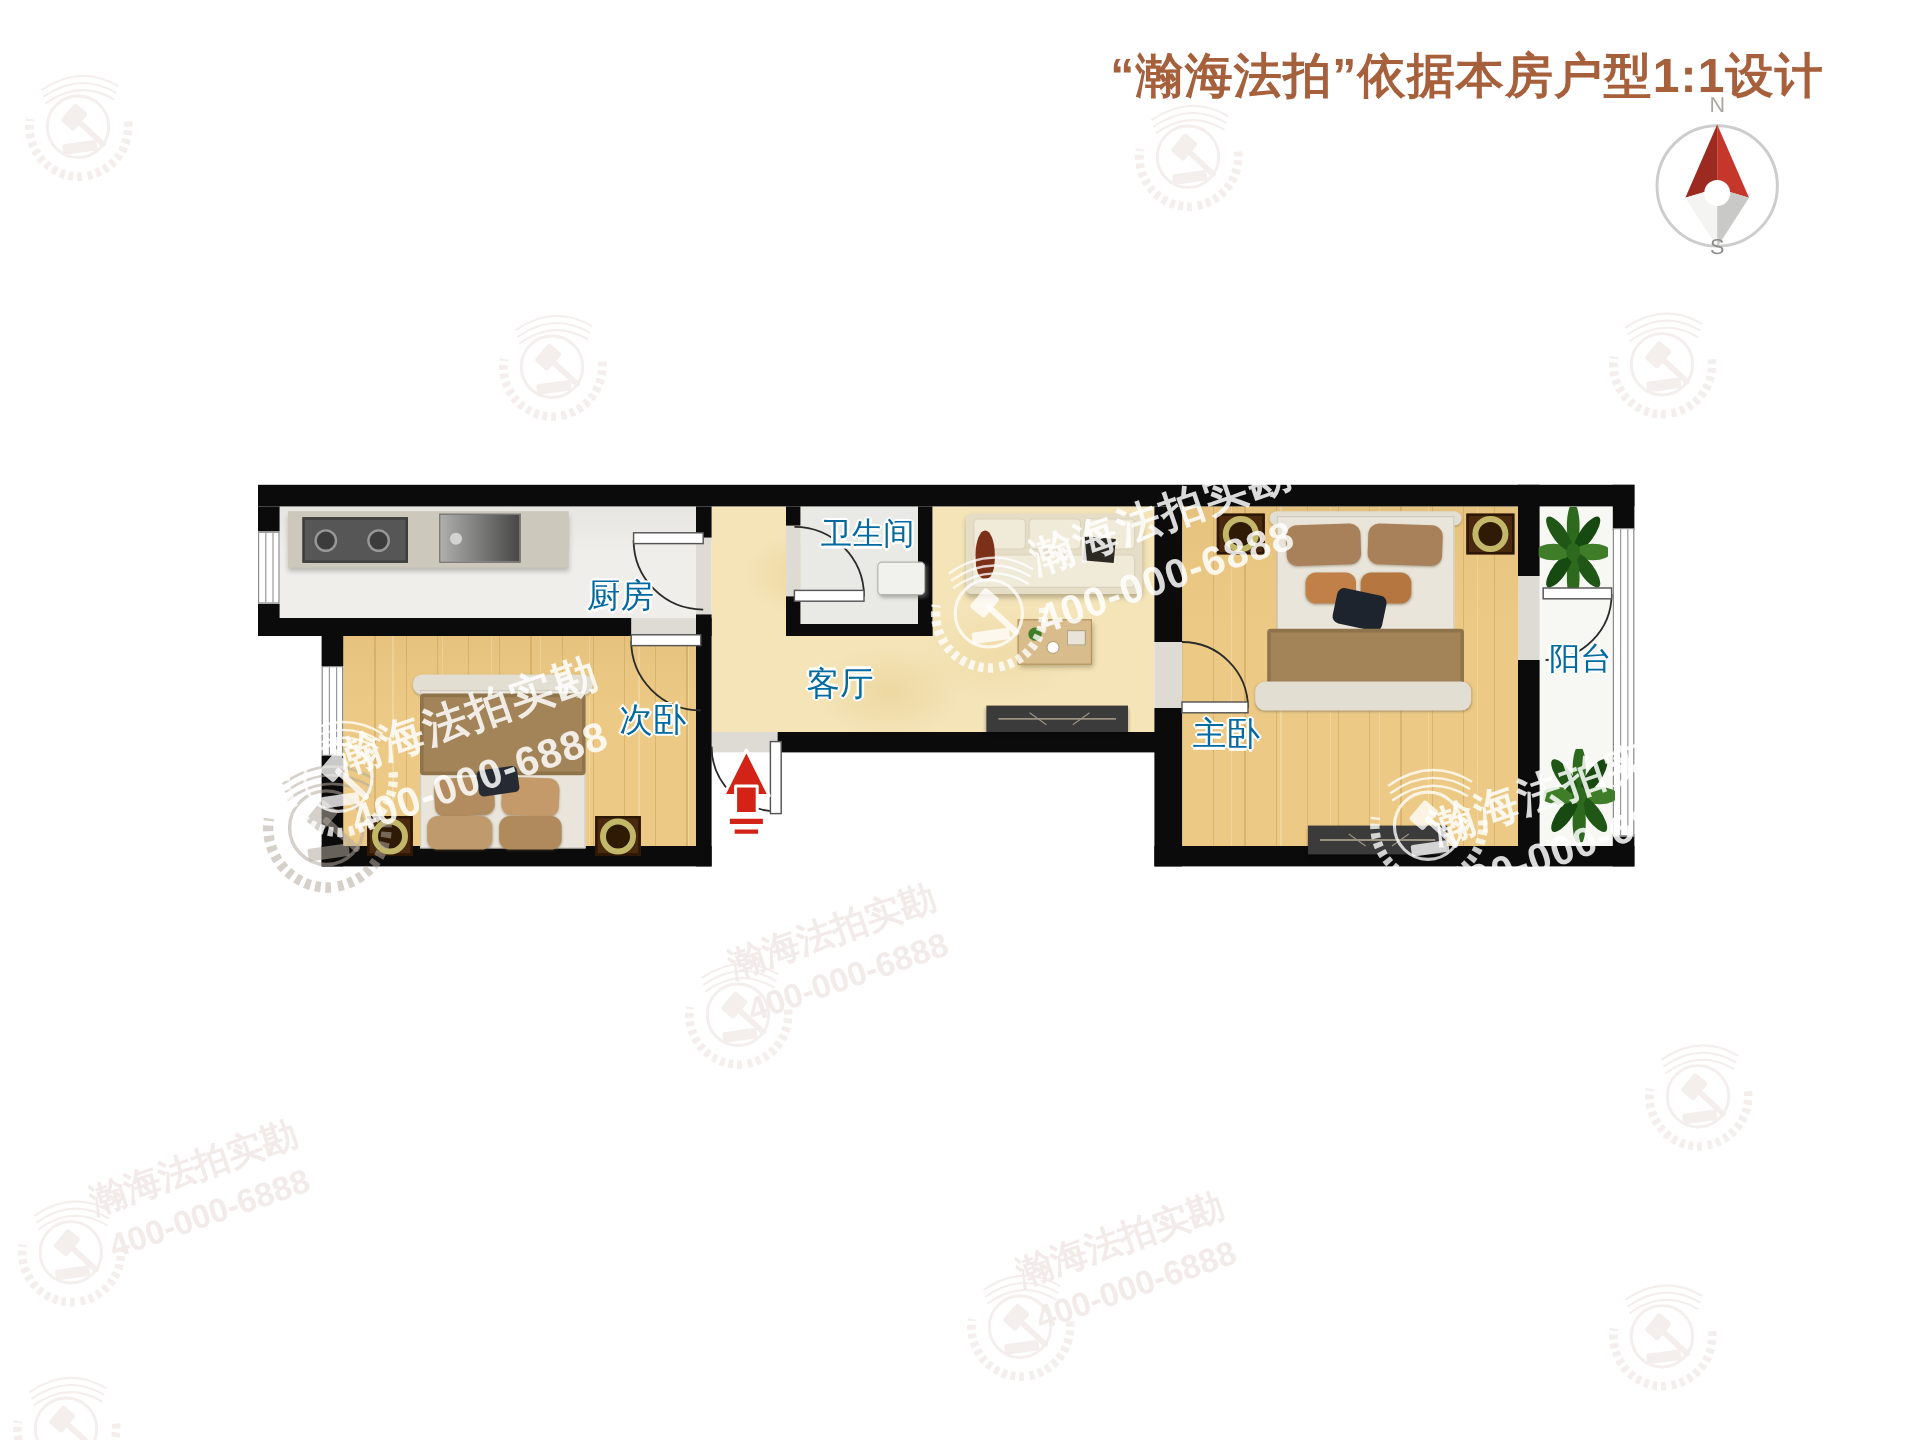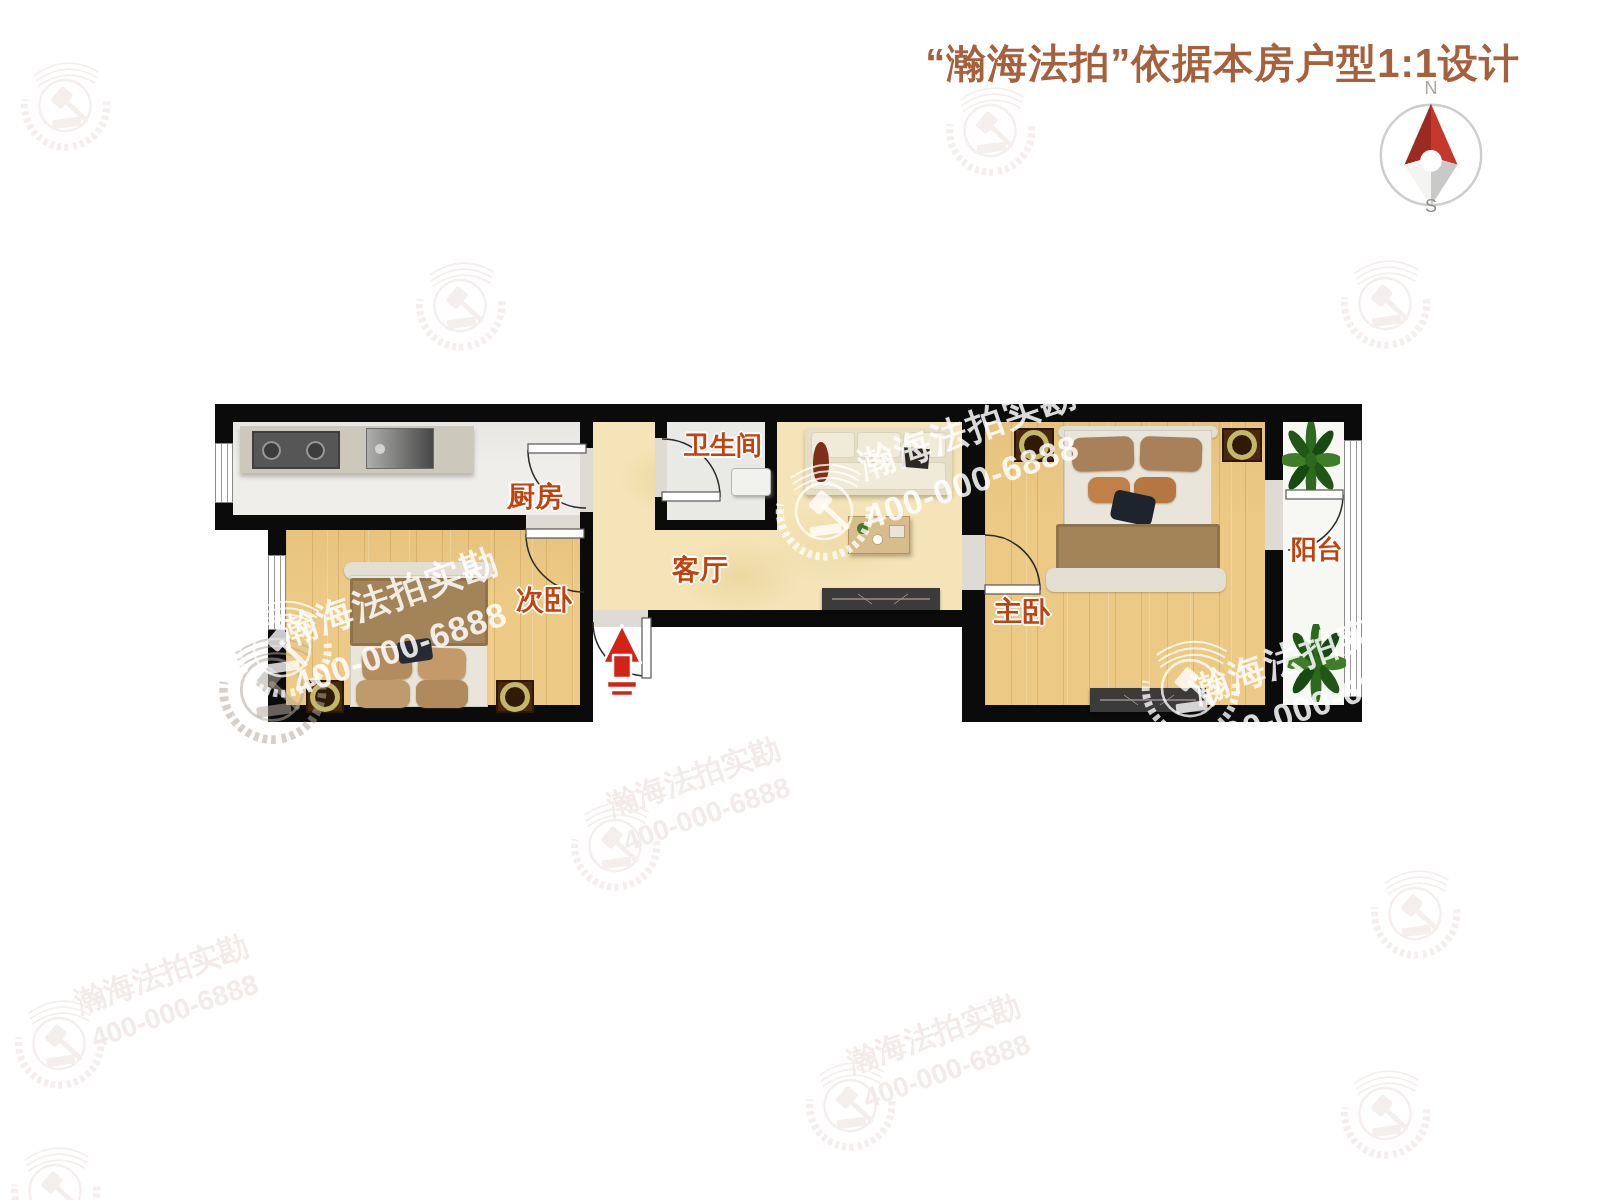--- a/index.html
+++ b/index.html
@@ -60,21 +60,21 @@
       repeating-linear-gradient(90deg, rgba(167,120,56,.26) 0 1px, rgba(0,0,0,0) 1px 26px),
       repeating-linear-gradient(90deg, rgba(255,255,255,.2) 0 1px, rgba(0,0,0,0) 1px 41px),
       linear-gradient(180deg, rgba(195,150,80,.15), rgba(255,255,255,0) 35%);
   }
   .vwin{position:absolute;background:#fff;border:1px solid #8a8a8a;box-sizing:border-box;}
   .vwin i{top:0;bottom:0;width:1px;background:#9a9a9a;}
 
   
   .rlabel{
     position:absolute;transform:translate(-50%,-50%);
-    font-size:28px;font-weight:700;color:#c2410c;white-space:nowrap;
+    font-size:28px;font-weight:400;color:#0369a1;white-space:nowrap;
     text-shadow:-2px 0 0 #fff,2px 0 0 #fff,0 -2px 0 #fff,0 2px 0 #fff,
                 -1px -1px 0 #fff,1px 1px 0 #fff,-1px 1px 0 #fff,1px -1px 0 #fff;
     text-align:center;
   }
   .rlabel-sm{font-size:26px;}
 
   
   .counter{background:#ccc8bc;box-shadow:0 4px 4px rgba(90,85,70,.35);}
   .stove{background:#565656;border:2px solid #3e3e3e;box-sizing:border-box;}
   .stove i{width:15px;height:15px;border-radius:50%;background:#3c3c3c;border:2px solid #979797;}
@@ -330,21 +330,21 @@
       <rect x="1286" y="490" width="57" height="9"></rect>
     </g>
     <g fill="#d32317" stroke="#ffffff" stroke-width="2.5" stroke-linejoin="round">
       <polygon points="622,625 641,663 603,663"></polygon>
       <rect x="613" y="655" width="18" height="23"></rect>
       <rect x="607" y="681" width="30" height="7"></rect>
       <rect x="611" y="690" width="22" height="6"></rect>
     </g>
   </svg>
 
-  <div class="rlabel" style="left:535px;top:497px">厨房</div>
+  <div class="rlabel" style="left:517px;top:497px">厨房</div>
   <div class="rlabel rlabel-sm" style="left:723px;top:445px">卫生间</div>
   <div class="rlabel" style="left:700px;top:570px">客厅</div>
   <div class="rlabel" style="left:544px;top:600px">次卧</div>
   <div class="rlabel" style="left:1022px;top:612px">主卧</div>
   <div class="rlabel rlabel-sm" style="left:1317px;top:549px">阳台</div>
 
   <svg class="bg-logo on-plan" style="left:272px;top:683px;width:115px;height:125px">
       <use href="#wm-logo"></use>
     </svg>
 

